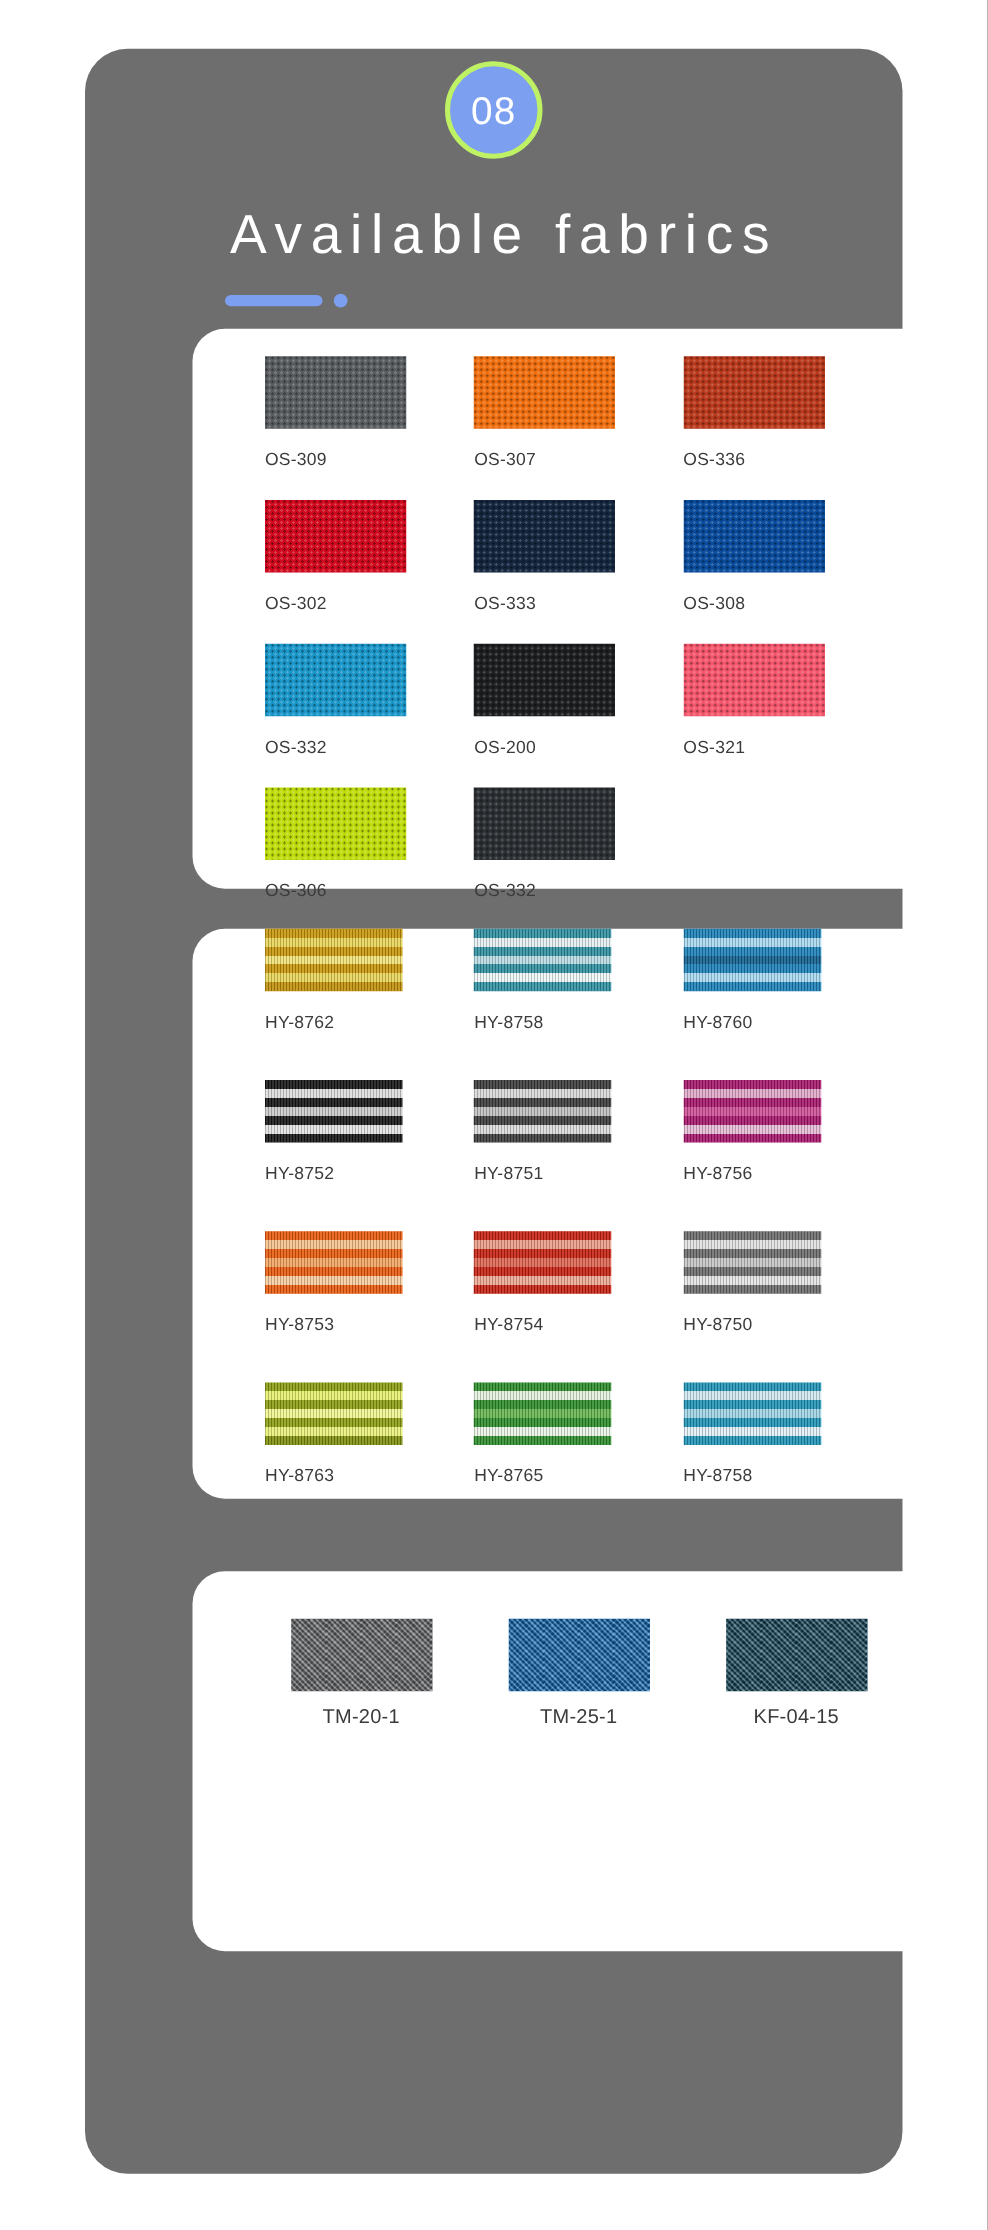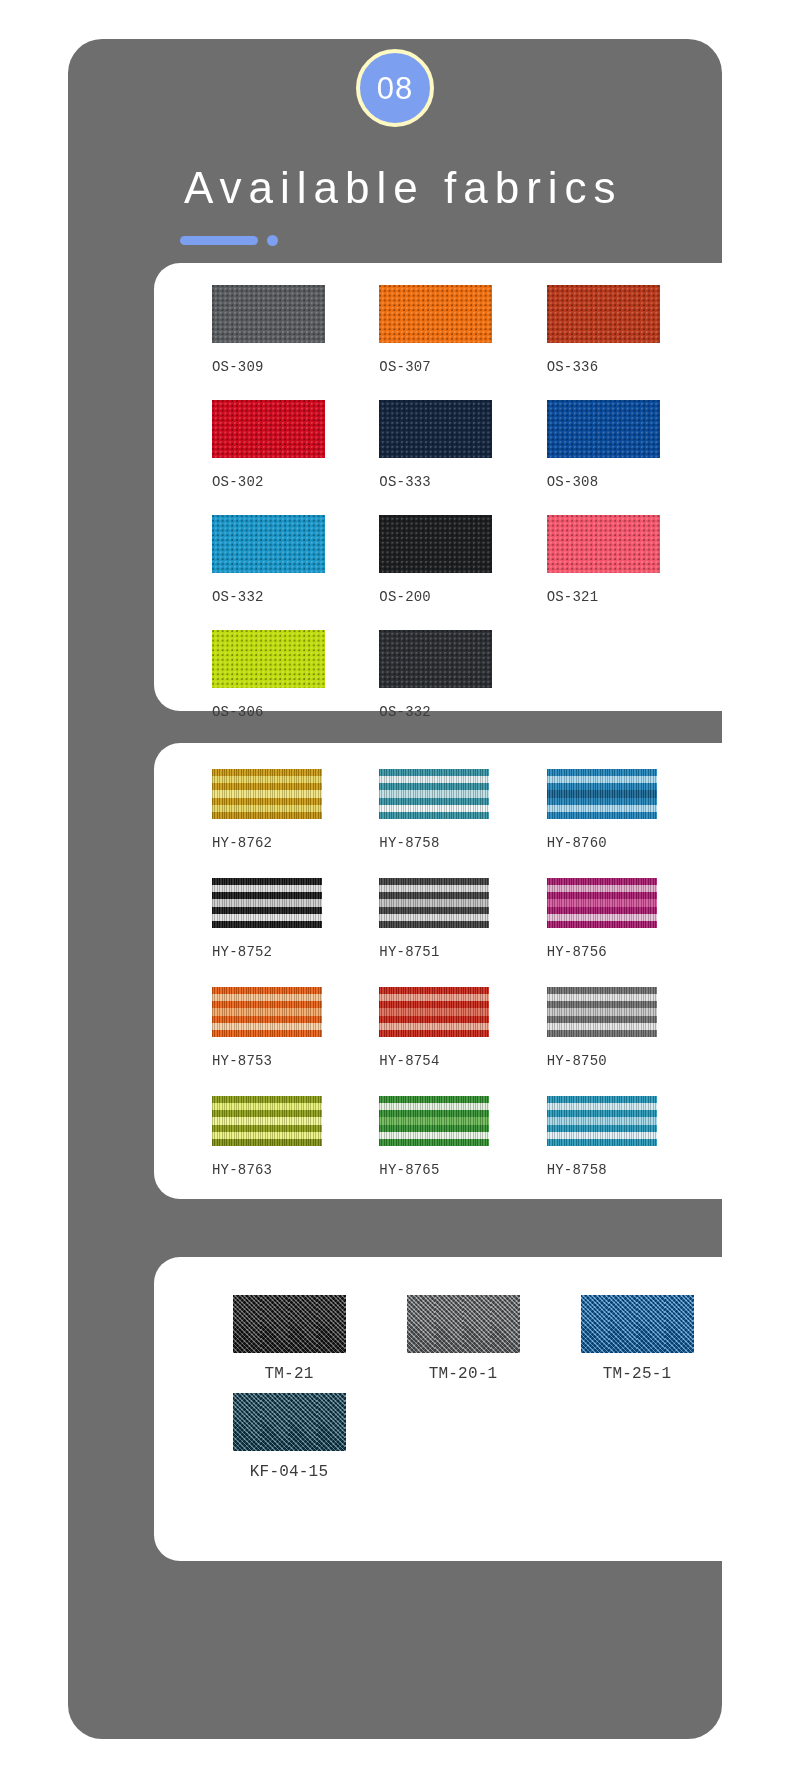--- a/index.html
+++ b/index.html
@@ -27,21 +27,21 @@
   
   .badge {
     position: absolute;
     left: 50%;
     top: 10px;
     transform: translateX(-50%);
     width: 78px;
     height: 78px;
     border-radius: 50%;
     background: #7d9ff0;
-    border: 4px solid #fef9c3;
+    border: 4px solid #bef264;
     display: flex;
     align-items: center;
     justify-content: center;
     z-index: 5;
   }
   .badge span {
     color: #ffffff;
     font-size: 31px;
     font-weight: 400;
     letter-spacing: 1px;
@@ -92,21 +92,21 @@
   #card-os { top: 224px;  height: 448px; }
   #card-hy { top: 704px;  height: 456px; }
   #card-tm { top: 1218px; height: 304px; }
 
   .swatch-grid {
     display: grid;
     grid-template-columns: repeat(3, 1fr);
     padding: 0 58px;
   }
   #card-os .swatch-grid { padding-top: 22px;  row-gap: 0; }
-  #card-hy .swatch-grid { padding-top: 26px;  row-gap: 0; }
+  #card-hy .swatch-grid {  row-gap: 12px; }
   #card-tm .swatch-grid { padding-top: 38px;  row-gap: 0; }
 
   .swatch-cell {
     display: flex;
     flex-direction: column;
     align-items: flex-start;
   }
 
   .swatch {
     width: 113px;
@@ -158,21 +158,20 @@
         rgba(0,0,0,0.18) 1.3px, rgba(0,0,0,0.18) 3.2px);
     background-size: 28px 100%, 28px 100%;
     background-position: 0 0, 14px 0;
   }
 
   .swatch-label {
     color: #3b3b3b;
     font-size: 14px;
     letter-spacing: 0.2px;
     white-space: nowrap;
-    font-family: Liberation Mono, monospace;
   }
   #card-os .swatch-label { margin-top: 16px; margin-bottom: 25px; }
   #card-hy .swatch-label { margin-top: 16px; margin-bottom: 27px; }
   #card-tm .swatch-label { margin-top: 12px; margin-bottom: 10px; font-size: 16px; }
 
   #card-tm .swatch-cell { align-items: center; }
   #card-tm .swatch-grid { padding: 38px 48px 0 48px; }
 </style>
 </head>
 <body>
@@ -288,24 +287,20 @@
         <div class="swatch-cell">
           <div class="swatch rib" style="background: linear-gradient(rgb(30, 147, 181) 0%, rgb(30, 147, 181) 14.286%, rgb(207, 232, 240) 14.286%, rgb(207, 232, 240) 28.571%, rgb(30, 147, 181) 28.571%, rgb(30, 147, 181) 42.857%, rgb(159, 212, 230) 42.857%, rgb(159, 212, 230) 57.143%, rgb(30, 147, 181) 57.143%, rgb(30, 147, 181) 71.429%, rgb(224, 240, 246) 71.429%, rgb(224, 240, 246) 85.714%, rgb(30, 147, 181) 85.714%, rgb(30, 147, 181) 100%);"></div>
           <div class="swatch-label">HY-8758</div>
         </div>
       </div>
   </div>
 
   <div class="card" id="card-tm">
     <div class="swatch-grid">
         <div class="swatch-cell">
-          <div class="swatch chevron" style="background: rgb(26, 26, 26);"></div>
-          <div class="swatch-label">TM-21</div>
-        </div>
-        <div class="swatch-cell">
           <div class="swatch chevron" style="background: rgb(110, 112, 115);"></div>
           <div class="swatch-label">TM-20-1</div>
         </div>
         <div class="swatch-cell">
           <div class="swatch chevron" style="background: rgb(13, 111, 196);"></div>
           <div class="swatch-label">TM-25-1</div>
         </div>
         <div class="swatch-cell">
           <div class="swatch chevron" style="background: rgb(17, 72, 94);"></div>
           <div class="swatch-label">KF-04-15</div>

